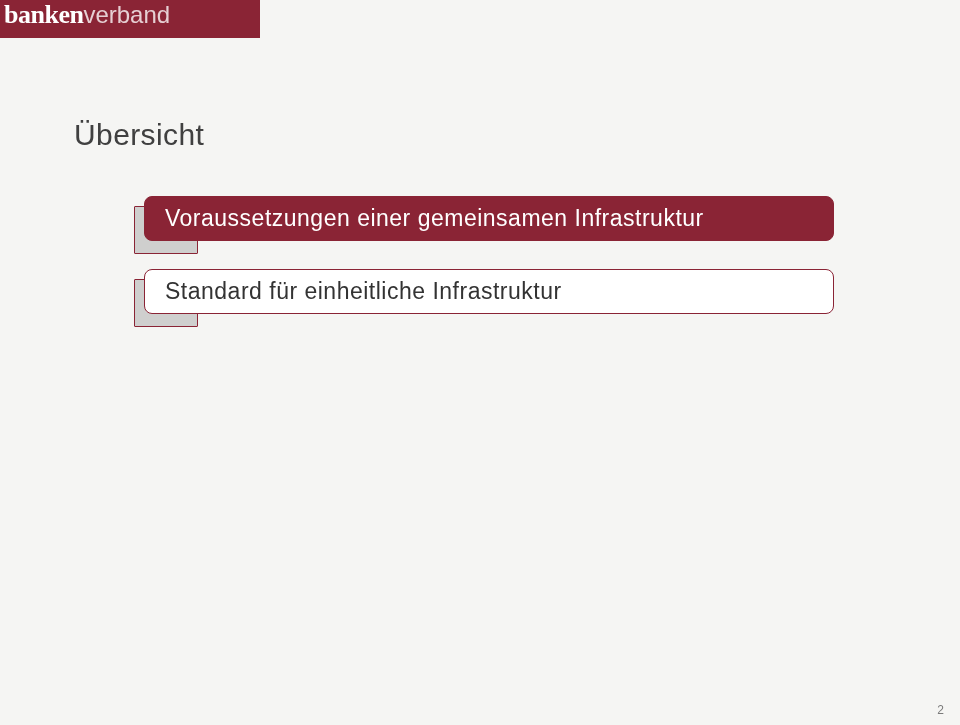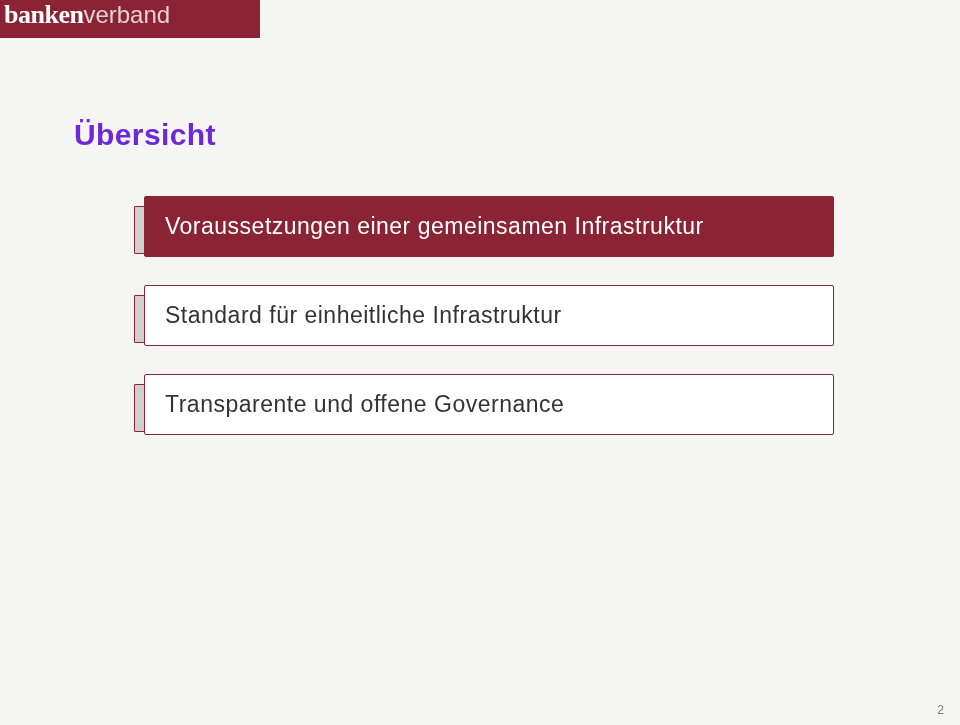--- a/index.html
+++ b/index.html
@@ -40,50 +40,49 @@
     left: 0;
     height: 4px;
     width: 100%;
     background: #8a2435;
   }
 
   .slide-title {
     position: absolute;
     top: 118px;
     left: 74px;
-    color: #6d28d9;
+    color: #404040;
     font-size: 30px;
     letter-spacing: 0.4px;
-    font-weight: bold;
   }
 
   .tracks { position: absolute; top: 196px; left: 144px; }
   .track { position: relative; margin-bottom: 28px; }
   .track .bg-tab {
     position: absolute;
     top: 10px;
     left: -10px;
     width: 64px;
     height: 48px;
     background: #cfcfce;
     border: 1px solid #8a2435;
     z-index: 1;
     border-radius: 1px;
   }
   .track .box {
     position: relative;
     z-index: 2;
     width: 690px;
-    padding: 16px 20px;
+    padding: 8px 20px;
     font-size: 23px;
     letter-spacing: 0.5px;
     color: #333;
     background: #fff;
     border: 1.5px solid #8a2435;
-    border-radius: 2px;
+    border-radius: 8px;
   }
   .track.t1 .box {
     background: #8a2435;
     color: #fff;
     border-color: #8a2435;
   }
 
   .page-number {
     position: absolute;
     bottom: 8px;
@@ -114,23 +113,17 @@
   </div>
 
   <div class="track">
     <div class="bg-tab"></div>
     <div class="box">
       <span>Standard für einheitliche Infrastruktur</span>
     </div>
   </div>
 
 
-  <div class="track">
-    <div class="bg-tab"></div>
-    <div class="box">
-      <span>Transparente und offene Governance</span>
-    </div>
-  </div>
 
 
 </div>
 
 <div class="page-number">2</div>
 
 </body></html>

